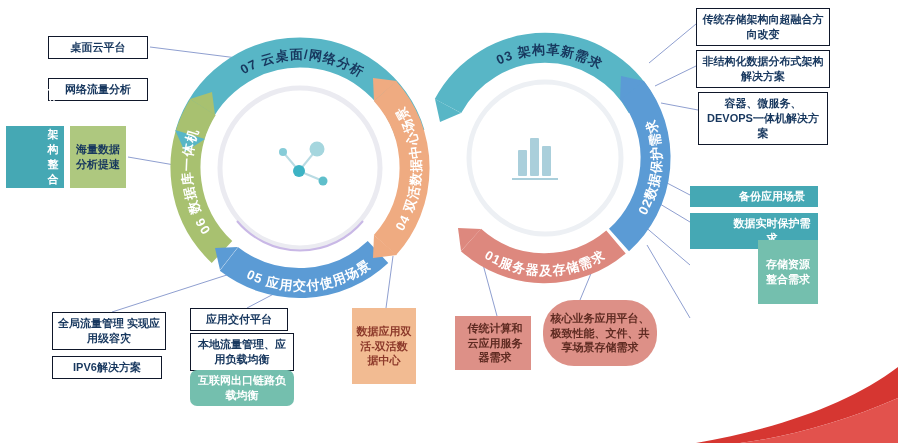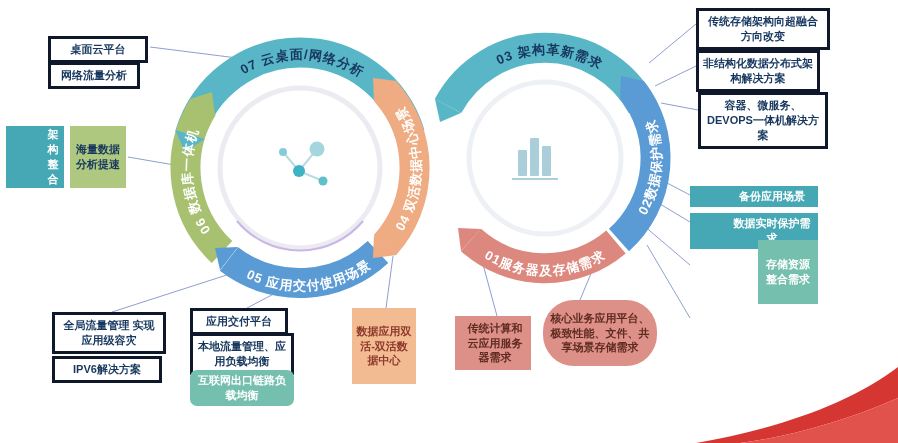--- a/index.html
+++ b/index.html
@@ -1,21 +1,21 @@
 <!DOCTYPE html>
 <html><head>
 <meta charset="utf-8">
 <style>
   html,body{margin:0;padding:0;background:#fff;}
   .canvas{position:relative;width:898px;height:443px;overflow:hidden;background:#fff;
           font-family:"Liberation Sans","DejaVu Sans",sans-serif;}
   .canvas svg{position:absolute;left:0;top:0;}
   .box{position:absolute;box-sizing:border-box;font-size:11px;font-weight:bold;
        line-height:1.35;text-align:center;padding:3px 4px;}
-  .wbox{background:#fff;border:3px solid #0f172a;color:#17375e;}
+  .wbox{background:#fff;border:1px solid #0f172a;color:#17375e;}
   .tbox{background:#45a8b4;color:#fff;padding-left:40px;}
   .tbox2{background:#74bfae;color:#fff;}
   .gbox{background:#aec87f;color:#17375e;}
   .obox{background:#f2bb92;color:#8d3a2b;}
   .sbox{background:#dd9087;color:#5f2b22;}
   .tall{display:flex;align-items:center;justify-content:center;}
   .arc-label{font-size:13px;font-weight:bold;letter-spacing:1px;}
   .arc-label.white{fill:#ffffff;}
   .arc-label.navy{fill:#17375e;}
 </style>
@@ -102,37 +102,37 @@
     <text class="arc-label navy" text-anchor="middle"><textPath href="#tp07" startOffset="50%">07 云桌面/网络分析</textPath></text>
     <text class="arc-label white" text-anchor="middle"><textPath href="#tp06" startOffset="50%">06 数据库一体机</textPath></text>
     <text class="arc-label white" text-anchor="middle"><textPath href="#tp05" startOffset="50%">05 应用交付使用场景</textPath></text>
     <text class="arc-label white" text-anchor="middle"><textPath href="#tp04" startOffset="50%">04 双活数据中心场景</textPath></text>
     <text class="arc-label navy" text-anchor="middle"><textPath href="#tp03" startOffset="50%">03 架构革新需求</textPath></text>
     <text class="arc-label white" text-anchor="middle"><textPath href="#tp02" startOffset="50%">02数据保护需求</textPath></text>
     <text class="arc-label white" text-anchor="middle"><textPath href="#tp01" startOffset="50%">01服务器及存储需求</textPath></text>
   </svg>
 
   <div class="box wbox" style="left:48px;top:36px;width:100px;">桌面云平台</div>
-  <div class="box wbox" style="left:48px;top:62px;width:92px;">网络流量分析</div>
+  <div class="box wbox" style="left:48px;top:78px;width:100px;">网络流量分析</div>
 
   <div class="box tbox tall" style="left:6px;top:126px;width:58px;height:62px;">一体机架构整合数据库</div>
   <div class="box gbox tall" style="left:70px;top:126px;width:56px;height:62px;">海量数据分析提速</div>
 
   <div class="box wbox" style="left:52px;top:312px;width:114px;">全局流量管理 实现应用级容灾</div>
   <div class="box wbox" style="left:52px;top:356px;width:110px;">IPV6解决方案</div>
   <div class="box wbox" style="left:190px;top:308px;width:98px;">应用交付平台</div>
   <div class="box wbox" style="left:190px;top:333px;width:104px;">本地流量管理、应用负载均衡</div>
   <div class="box tbox2" style="left:190px;top:370px;width:104px;border-radius:7px;">互联网出口链路负载均衡</div>
 
   <div class="box obox tall" style="left:352px;top:308px;width:64px;height:76px;">数据应用双活-双活数据中心</div>
 
   <div class="box sbox tall" style="left:455px;top:316px;width:76px;height:54px;padding-left:8px;">传统计算和云应用服务器需求</div>
   <div class="box sbox tall" style="left:543px;top:300px;width:114px;height:66px;border-radius:31px;">核心业务应用平台、极致性能、文件、共享场景存储需求</div>
 
   <div class="box wbox" style="left:696px;top:8px;width:134px;">传统存储架构向超融合方向改变</div>
-  <div class="box wbox" style="left:696px;top:50px;width:124px;">非结构化数据分布式架构解决方案</div>
+  <div class="box wbox" style="left:696px;top:50px;width:134px;">非结构化数据分布式架构解决方案</div>
   <div class="box wbox" style="left:698px;top:92px;width:130px;">容器、微服务、DEVOPS一体机解决方案</div>
 
   <div class="box tbox" style="left:690px;top:186px;width:128px;">备份应用场景</div>
   <div class="box tbox" style="left:690px;top:213px;width:128px;">数据实时保护需求</div>
   <div class="box tbox2 tall" style="left:758px;top:240px;width:60px;height:64px;">存储资源整合需求</div>
 
 </div>
 
 </body></html>

